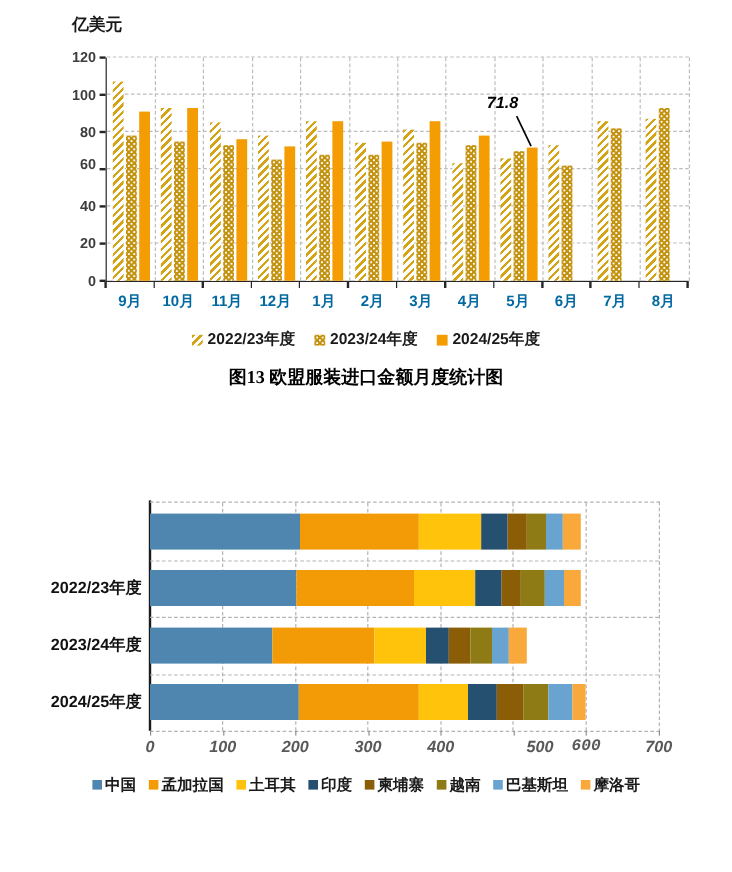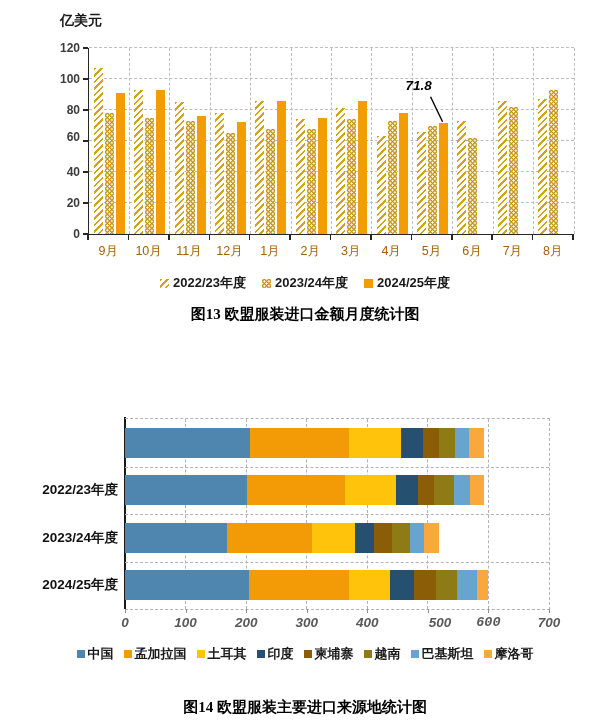--- a/index.html
+++ b/index.html
@@ -18,21 +18,21 @@
   .fill-striped{background:repeating-linear-gradient(135deg,#D4A417 0px,#D4A417 2px,#ffffff 2px,#ffffff 4.6px);}
   .fill-dotted{background-color:#C3920F;
       background-image:radial-gradient(circle,#ffffff 0.9px,transparent 1.05px),
                        radial-gradient(circle,#ffffff 0.9px,transparent 1.05px);
       background-size:4.6px 4.6px;background-position:0 0,2.3px 2.3px;}
   .fill-solid{background-color:#F49C04;}
   .ytick-label{position:absolute;width:42px;text-align:right;font-size:12px;font-weight:bold;color:#3d3d3d;}
   .ytick-mark{position:absolute;height:1.5px;width:5px;background:#262626;}
   .xtick-mark13{position:absolute;top:235px;width:1.5px;height:5px;background:#262626;}
   .month-label{position:absolute;top:243px;width:42px;text-align:center;
-               font-size:12.5px;font-weight:normal;color:#a16207;}
+               font-size:12.5px;font-weight:bold;color:#0369a1;}
   #anno13{position:absolute;font-size:13.5px;font-weight:bold;font-style:italic;color:#000;}
   .legend-row{position:absolute;left:0;width:610px;display:flex;justify-content:center;
               align-items:center;gap:16px;font-size:13px;font-weight:bold;color:#1a1a1a;}
   .legend-item{display:flex;align-items:center;gap:4px;}
   .sw{width:9px;height:9px;display:inline-block;}
 
   
   #unit14{position:absolute;left:330px;top:381px;width:262px;text-align:right;
           font-size:13px;font-weight:bold;color:#1a1a1a;}
   #plot14{position:absolute;left:125px;top:418px;width:424px;height:190px;
@@ -221,21 +221,20 @@
         <div class="sw" style="background: rgb(105, 163, 207); width: 8px; height: 8px;"></div>
         <div>巴基斯坦</div>
       </div>
       <div class="legend-item" style="gap: 3px;">
         <div class="sw" style="background: rgb(249, 169, 59); width: 8px; height: 8px;"></div>
         <div>摩洛哥</div>
       </div>
     </div>
 
 
-  <div class="ctitle" id="title14">图14 欧盟服装主要进口来源地统计图</div>
 <div class="ytick-mark" style="left: 83px; top: 233.25px;"></div>
     <div class="ytick-label" style="left: 38px; top: 227px;">0</div>
     <div class="ytick-mark" style="left: 83px; top: 202.25px;"></div>
     <div class="ytick-label" style="left: 38px; top: 196px;">20</div>
     <div class="ytick-mark" style="left: 83px; top: 171.25px;"></div>
     <div class="ytick-label" style="left: 38px; top: 165px;">40</div>
     <div class="ytick-mark" style="left: 83px; top: 140.25px;"></div>
     <div class="ytick-label" style="left: 38px; top: 130px;">60</div>
     <div class="ytick-mark" style="left: 83px; top: 109.25px;"></div>
     <div class="ytick-label" style="left: 38px; top: 103px;">80</div>
@@ -275,18 +274,18 @@
     <div class="xtick-label14" style="left: 125px;">0</div>
     <div class="xtick-mark14" style="left: 185.571px;"></div>
     <div class="xtick-label14" style="left: 185.571px;">100</div>
     <div class="xtick-mark14" style="left: 246.143px;"></div>
     <div class="xtick-label14" style="left: 246.143px;">200</div>
     <div class="xtick-mark14" style="left: 306.714px;"></div>
     <div class="xtick-label14" style="left: 306.714px;">300</div>
     <div class="xtick-mark14" style="left: 367.286px;"></div>
     <div class="xtick-label14" style="left: 367.286px;">400</div>
     <div class="xtick-mark14" style="left: 427.857px;"></div>
-    <div class="xtick-label14" style="left: 440px;">500</div>
+    <div class="xtick-label14" style="left: 450px;">500</div>
     <div class="xtick-mark14" style="left: 488.429px;"></div>
     <div class="xtick-label14" style="left: 488.429px; font-family: Liberation Mono, monospace;">600</div>
     <div class="xtick-mark14" style="left: 549px;"></div>
     <div class="xtick-label14" style="left: 549px;">700</div>
   </div>
 
 </body></html>

